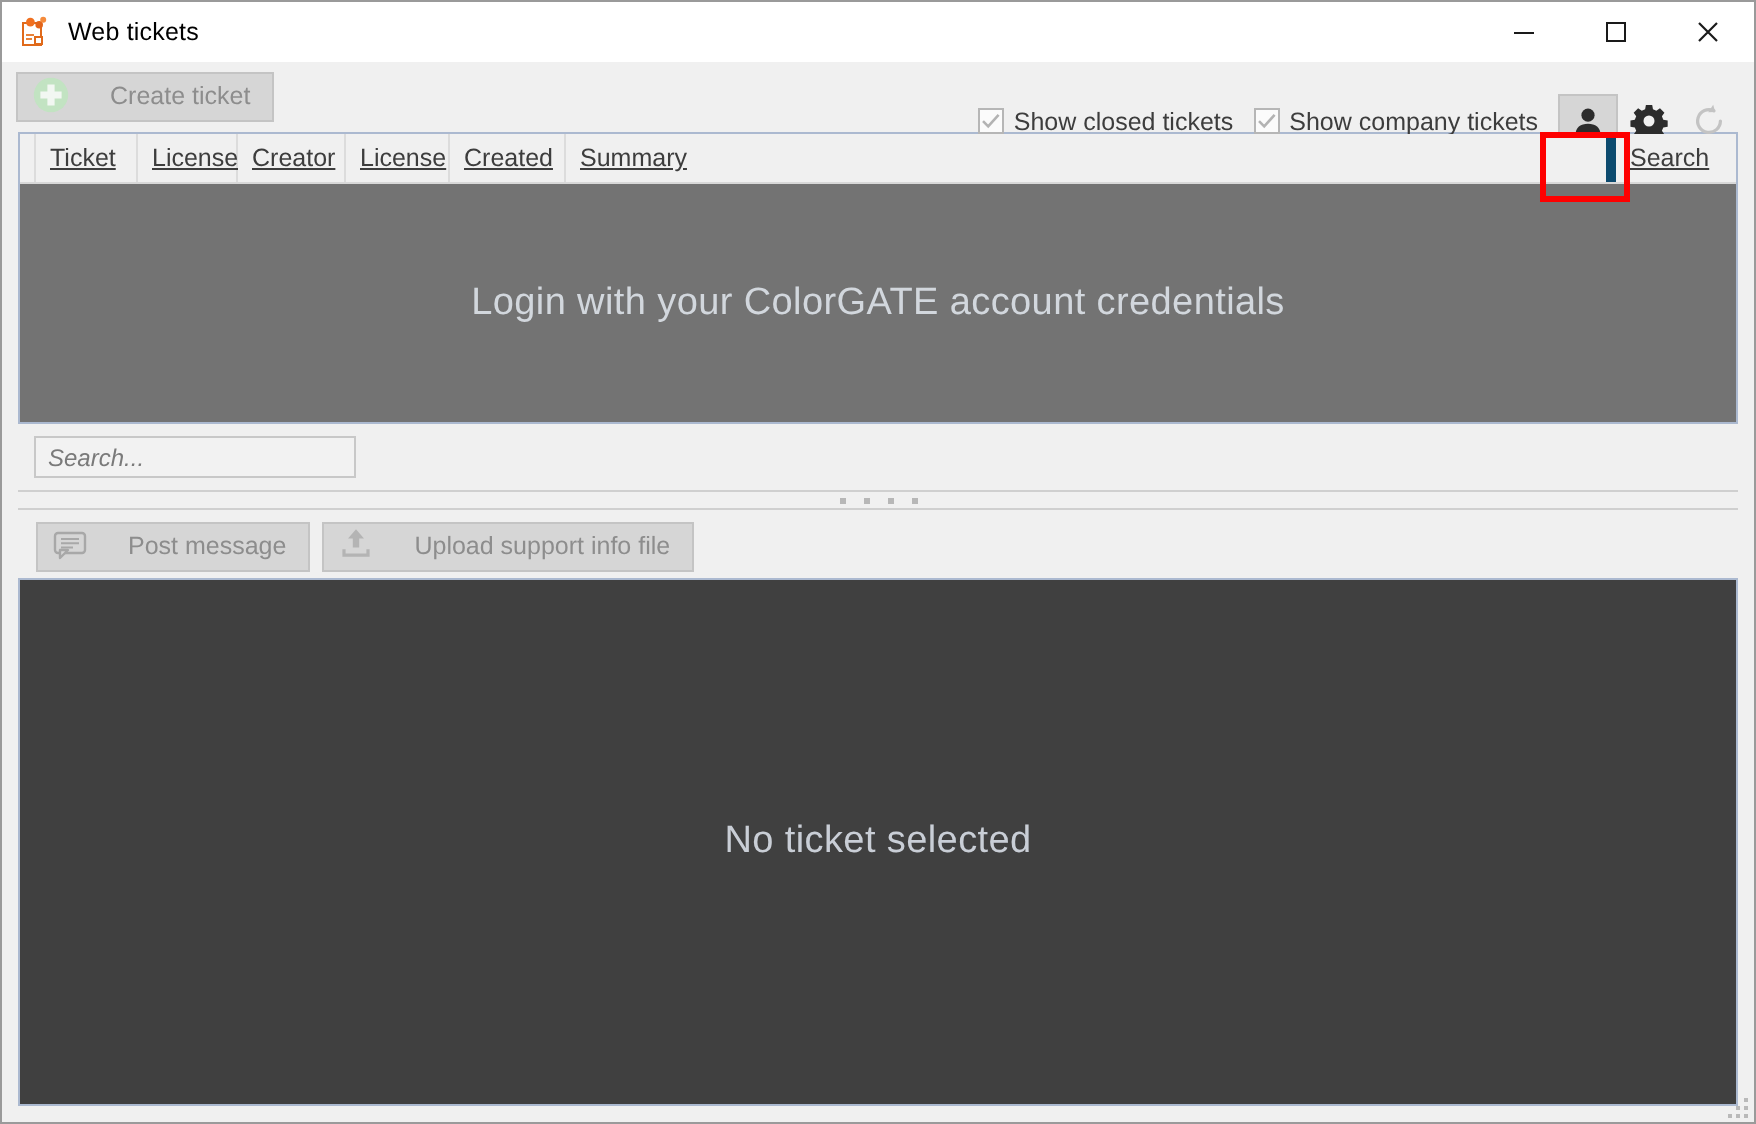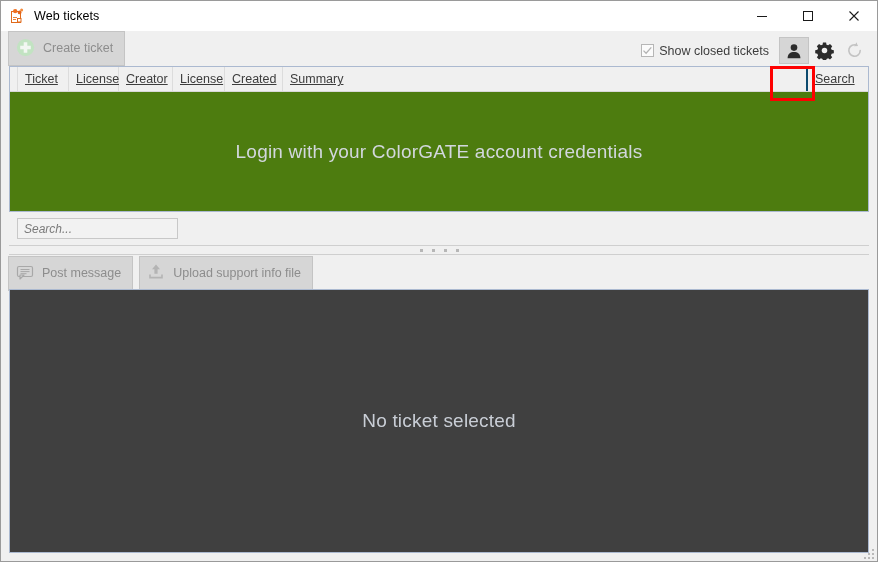--- a/index.html
+++ b/index.html
@@ -72,38 +72,38 @@
     flex: 0 0 35px;
     height: 35px;
     background: #f0f0f0;
     display: flex;
     align-items: center;
     position: relative;
     padding: 0 0 0 7px;
     box-sizing: border-box;
   }
   .btn {
-    height: 35px;
+    height: 25px;
     box-sizing: border-box;
     border: 1px solid #c4c4c4;
     background: #d6d6d6;
     display: inline-flex;
     align-items: center;
     padding: 0 11px 0 7px;
     color: #8d8d8d;
     font-size: 12.5px;
-    gap: 8px;
+    gap: 20px;
     white-space: nowrap;
   }
   .btn .lbl { line-height: 1; }
 
   .tb-right {
     position: absolute;
     right: 8px;
-    top: 2px;
+    top: 12px;
     height: 35px;
     display: flex;
     align-items: center;
     gap: 0;
   }
   .chk {
     display: inline-flex;
     align-items: center;
     gap: 5px;
     font-size: 12.5px;
@@ -173,25 +173,25 @@
     padding: 0 7px;
     font-size: 12.5px;
     color: #3d3d3d;
     border-right: 1px solid #dcdcdc;
     box-sizing: border-box;
     white-space: nowrap;
     background: #f0f0f0;
     text-decoration: underline;
   }
   .th.corner { width: 8px; padding: 0; }
-  .th.filler { flex: 1 1 auto; border-right: 2px solid #0c4a6e; }
+  .th.filler { flex: 1 1 auto; border-right: 5px solid #0c4a6e; }
   .th.status { border-right: none; }
   .tbody {
     height: 119px;
-    background: #4d7c0f;
+    background: #737373;
     display: flex;
     align-items: center;
     justify-content: center;
     position: relative;
   }
   .empty-msg {
     font-size: 19px;
     color: #d2d7dd;
     letter-spacing: 0.2px;
   }
@@ -248,21 +248,21 @@
     background: #b7b7b7;
     display: block;
   }
 
   
   .bottom-toolbar {
     flex: 0 0 32px;
     height: 32px;
     display: flex;
     align-items: center;
-    padding-left: 7px;
+    padding-left: 17px;
     gap: 6px;
     box-sizing: border-box;
   }
 
   
   .bottom-pane {
     flex: 1 1 auto;
     padding: 0 8px 8px 8px;
     box-sizing: border-box;
     display: flex;
@@ -341,20 +341,28 @@
     <div class="tb-right">
       <label class="chk">
         <span class="chkbox">
           <svg width="11" height="11" viewBox="0 0 11 11">
             <path d="M1.5 5.6 L4.1 8.2 L9.3 2.4" stroke="#b3b3b3" stroke-width="1.3" fill="none"></path>
           </svg>
         </span>
         <span>Show closed tickets</span>
       </label>
 
+      <label class="chk">
+        <span class="chkbox">
+          <svg width="11" height="11" viewBox="0 0 11 11">
+            <path d="M1.5 5.6 L4.1 8.2 L9.3 2.4" stroke="#b3b3b3" stroke-width="1.3" fill="none"></path>
+          </svg>
+        </span>
+        <span>Show company tickets</span>
+      </label>
 
       <div class="iconbtn">
         <svg width="18" height="18" viewBox="0 0 18 18">
           <circle cx="9" cy="5.6" r="3.3" fill="#2c2c2c"></circle>
           <path d="M2.6 16.2 C2.6 11.6 5.4 9.9 9 9.9 C12.6 9.9 15.4 11.6 15.4 16.2 Z" fill="#2c2c2c"></path>
         </svg>
       </div>
 
       <div class="iconbtn flat">
         <svg width="19" height="19" viewBox="0 0 20 20">

